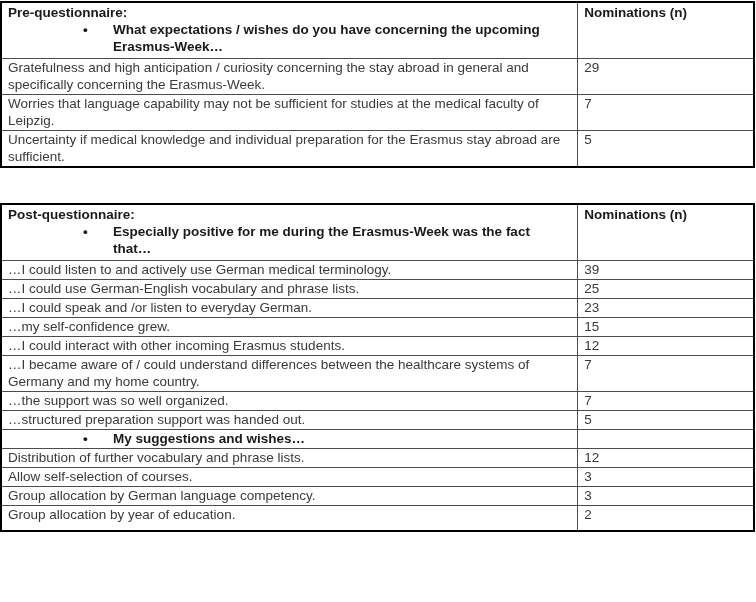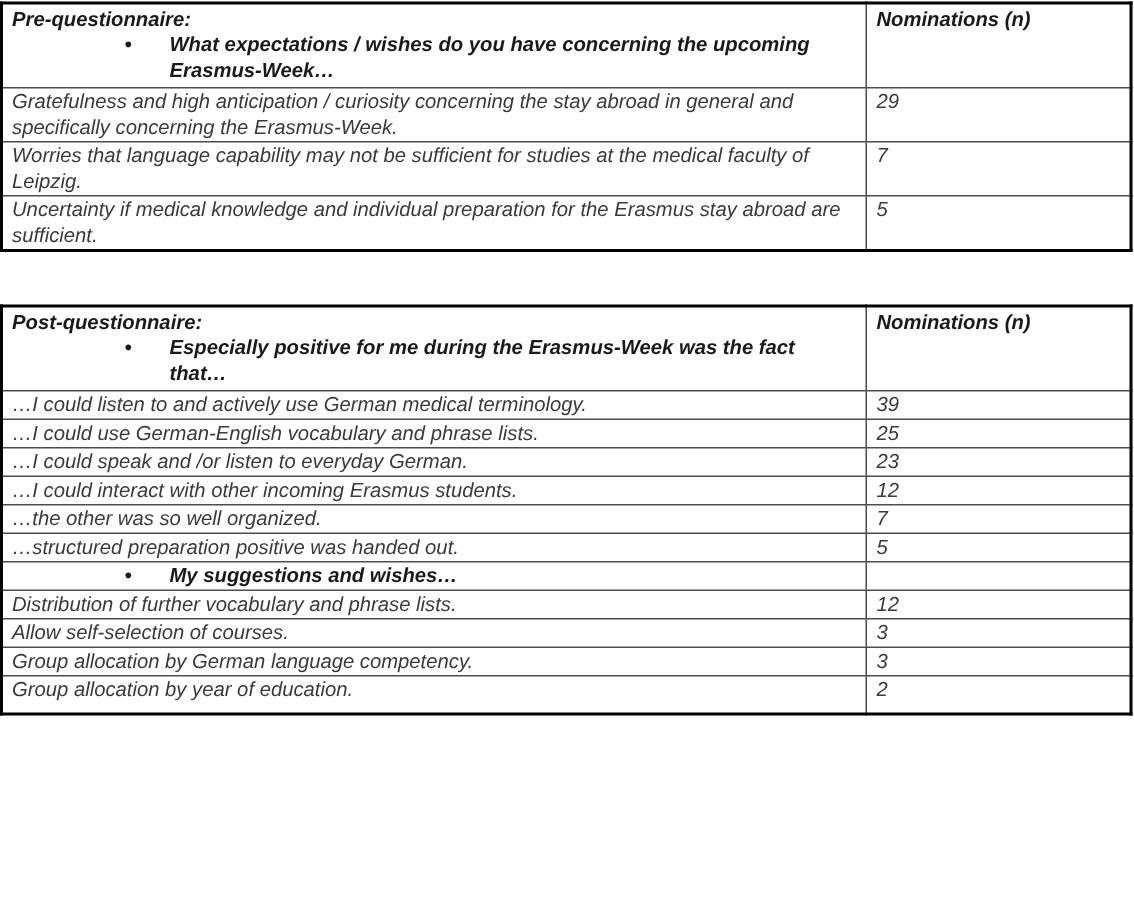--- a/index.html
+++ b/index.html
@@ -9,21 +9,20 @@
   }
   .doc {
     position: relative;
     width: 620px;
     height: 602px;
     background: #ffffff;
     font-family: "Liberation Sans", "DejaVu Sans", sans-serif;
     font-size: 13.5px;
     line-height: 17px;
     color: #3a3a3a;
-    font-style: italic;
   }
   table.qtable {
     position: absolute;
     left: 0;
     width: 755px;
     border-collapse: collapse;
     table-layout: fixed;
     border: 2px solid #000000;
   }
   #pre-table  { top: 1px; }
@@ -123,29 +122,37 @@
         </tr>
         <tr>
           <td>…I could use German-English vocabulary and phrase lists.</td>
           <td class="nom-cell">25</td>
         </tr>
         <tr>
           <td>…I could speak and /or listen to everyday German.</td>
           <td class="nom-cell">23</td>
         </tr>
         <tr>
+          <td>…my self-confidence grew.</td>
+          <td class="nom-cell">15</td>
+        </tr>
+        <tr>
           <td>…I could interact with other incoming Erasmus students.</td>
           <td class="nom-cell">12</td>
         </tr>
         <tr>
-          <td>…the other was so well organized.</td>
+          <td>…I became aware of / could understand differences between the healthcare systems of Germany and my home country.</td>
           <td class="nom-cell">7</td>
         </tr>
         <tr>
-          <td>…structured preparation positive was handed out.</td>
+          <td>…the support was so well organized.</td>
+          <td class="nom-cell">7</td>
+        </tr>
+        <tr>
+          <td>…structured preparation support was handed out.</td>
           <td class="nom-cell">5</td>
         </tr>
         <tr>
           <td>
             <div class="bullet-line"><span class="bullet">•</span><span>My suggestions and wishes…</span></div>
           </td>
           <td class="nom-cell"></td>
         </tr>
         <tr>
           <td>Distribution of further vocabulary and phrase lists.</td>

